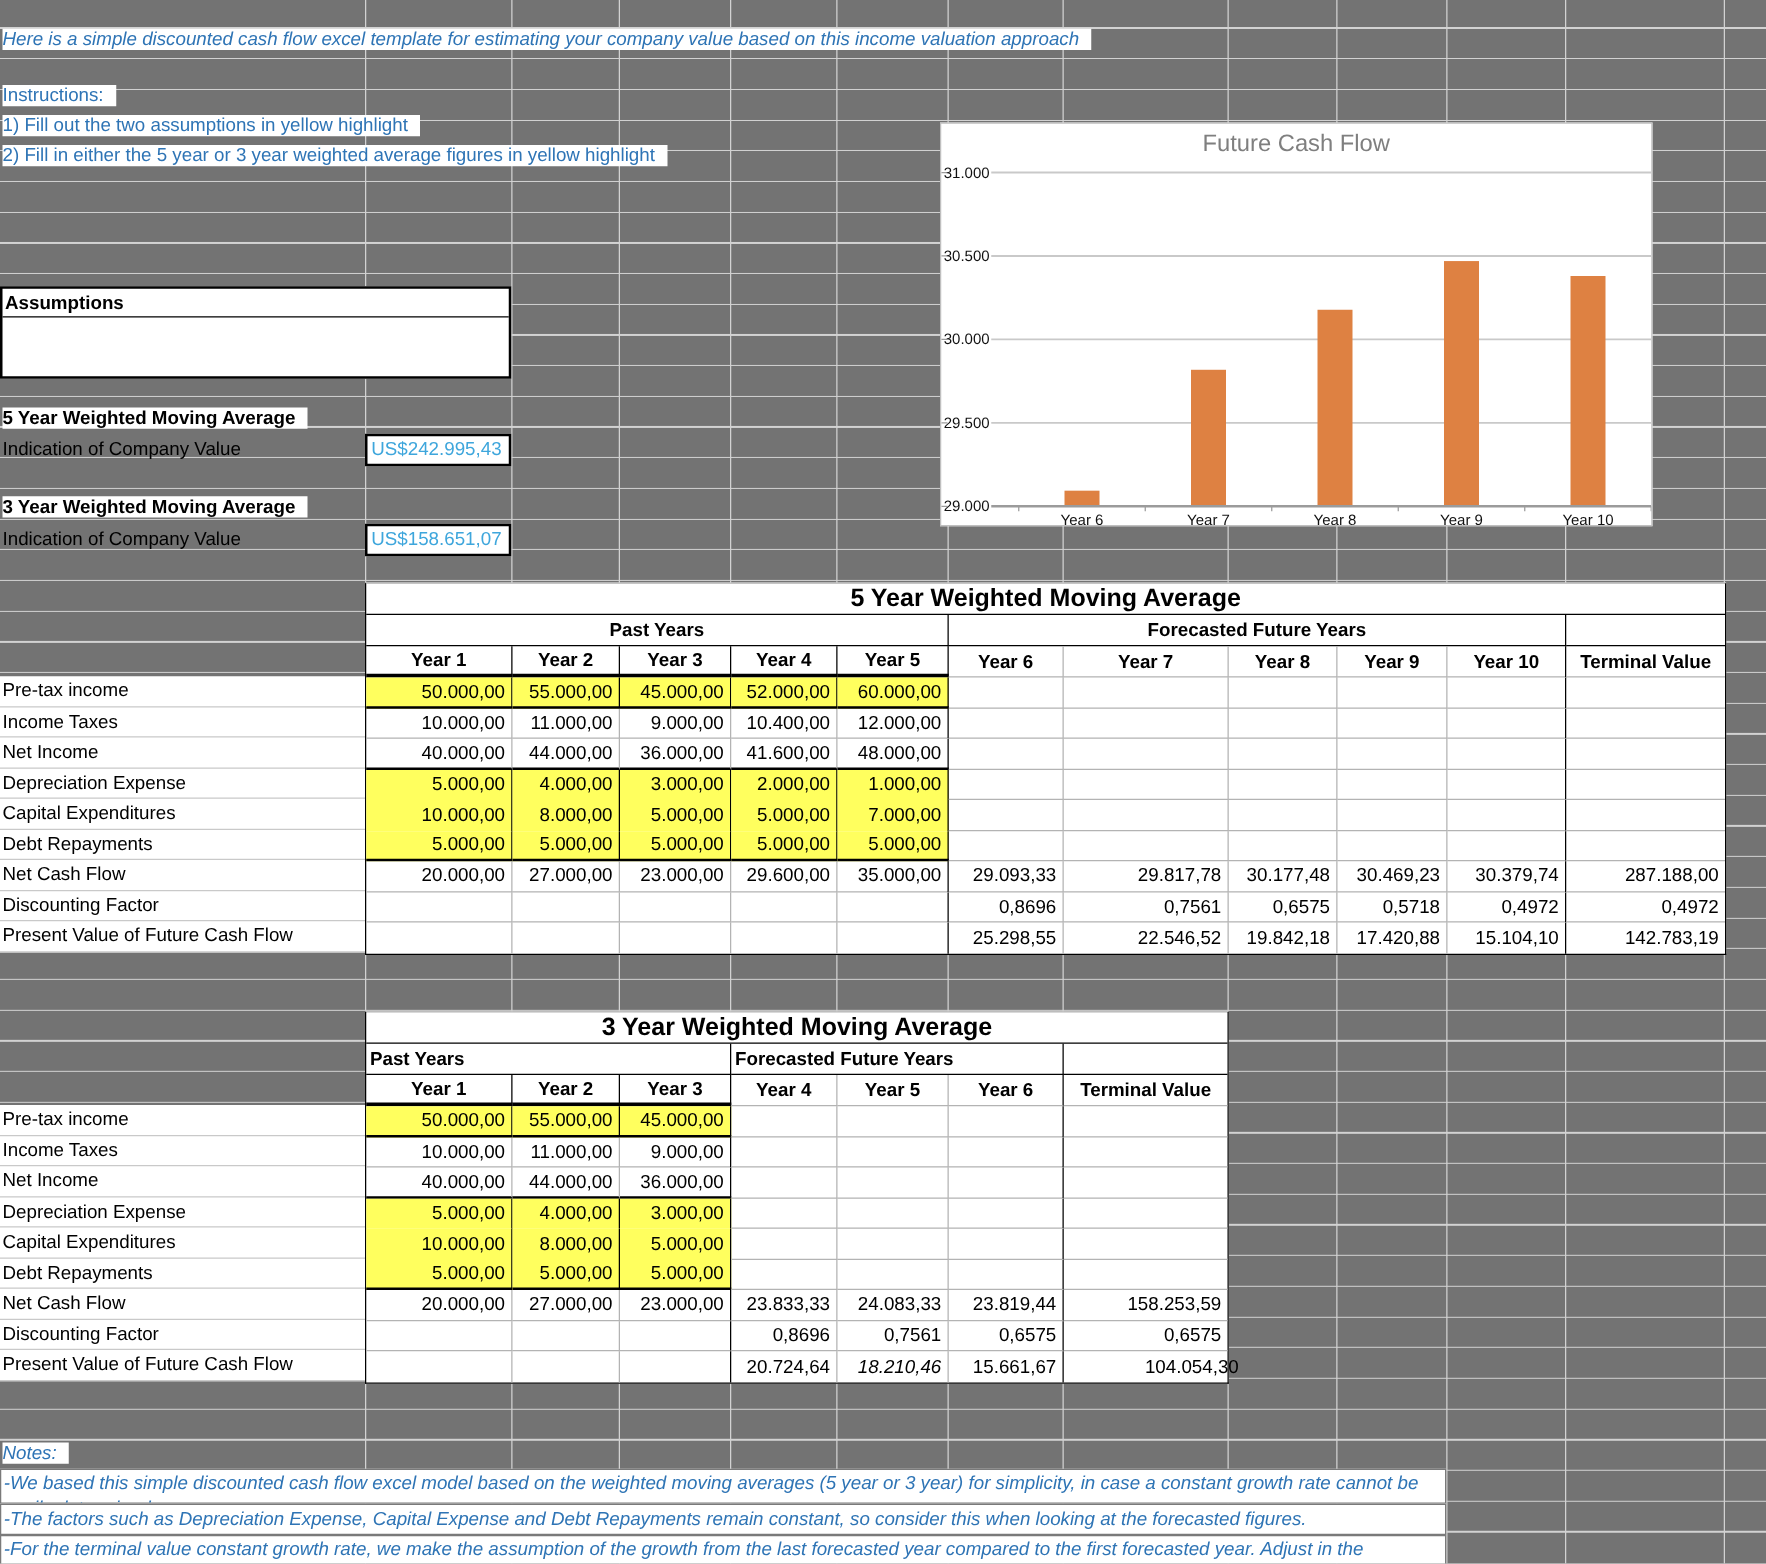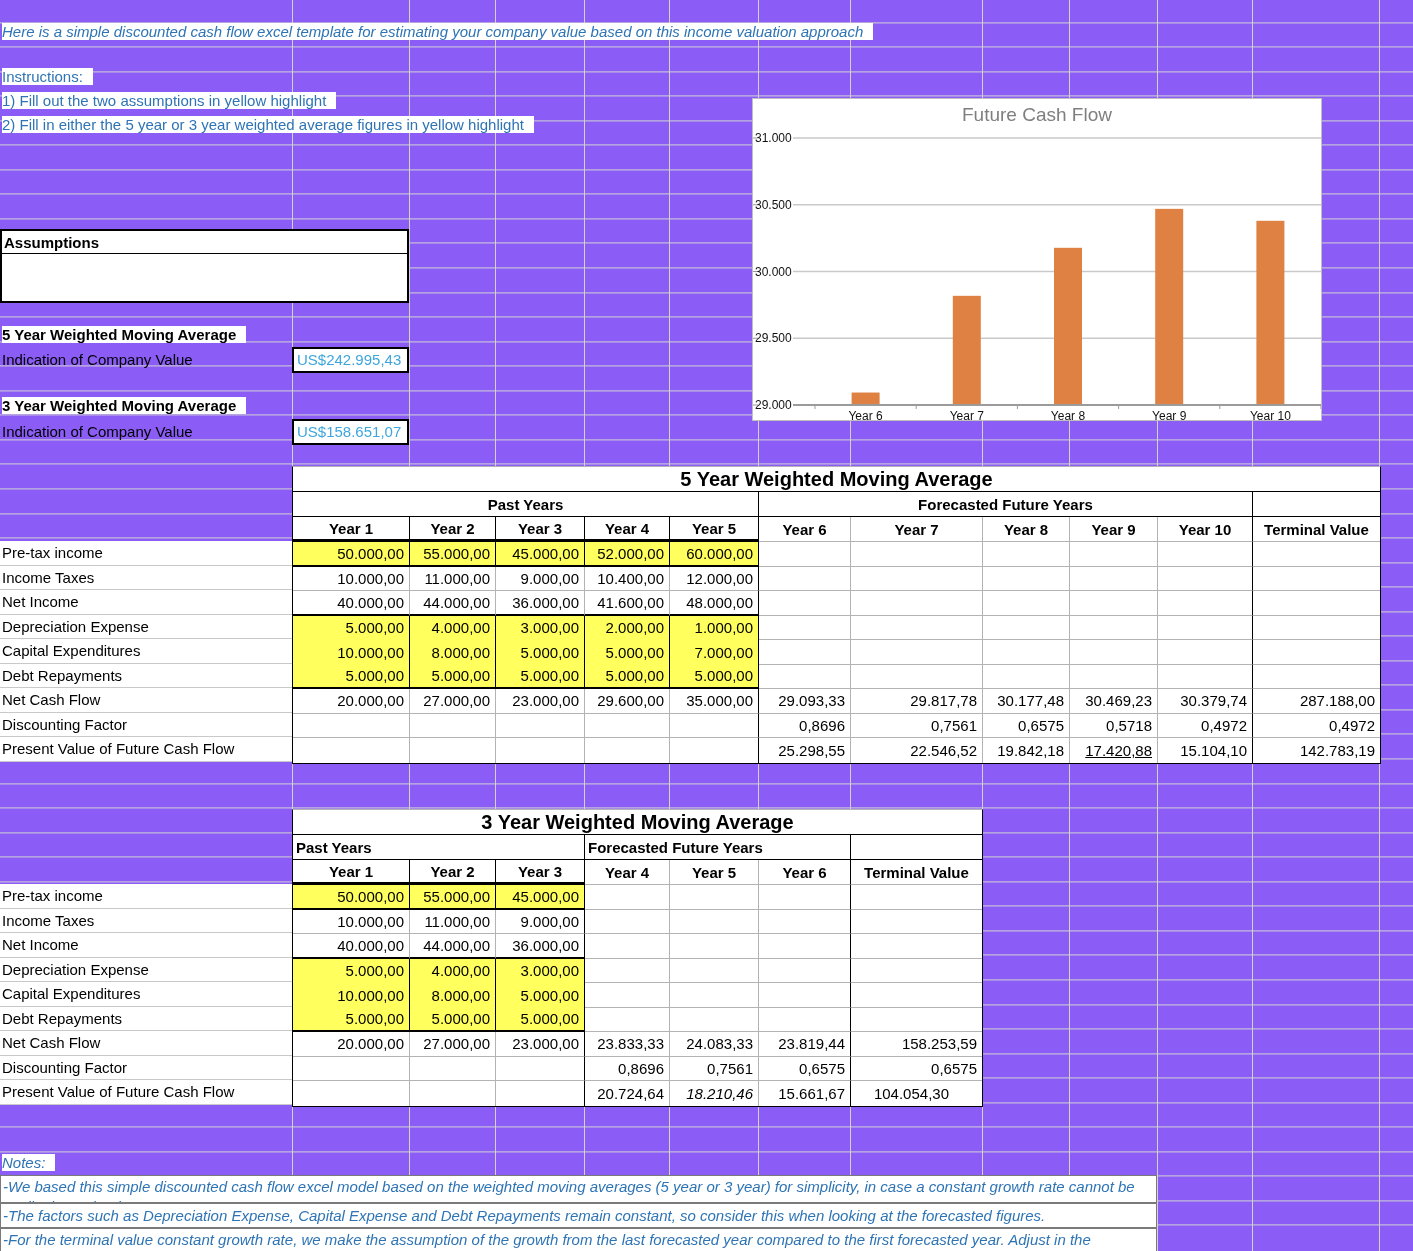--- a/index.html
+++ b/index.html
@@ -1,16 +1,16 @@
 <!DOCTYPE html>
 <html><head>
 <meta charset="utf-8">
 <style>
   html,body{margin:0;padding:0;background:#fff;}
-  .sheet{position:relative;width:1413px;height:1251px;background:#8b5cf6;overflow:hidden;
+  .sheet{position:relative;width:1413px;height:1251px;background:#737373;overflow:hidden;
          font-family:"Liberation Sans",sans-serif;font-size:15px;color:#000;}
   .gridh{position:absolute;inset:0;
          background-image:repeating-linear-gradient(180deg,transparent 0px,transparent 23.55px,#d2d2d2 23.55px,#d2d2d2 24.55px);
          background-position:0 -1.6px;}
   .gvline{position:absolute;top:0;bottom:0;width:1px;background:#d2d2d2;}
   .txtrow{position:absolute;height:24px;line-height:24px;white-space:nowrap;z-index:3;}
   .wbg{background:#fff;padding-right:10px;}
   .blue{color:#2E74B5;}
   .ital{font-style:italic;}
   .bold{font-weight:700;}
@@ -224,21 +224,21 @@
         <div class="tc tc-num" style="left: 865px; top: 246.5px; width: 95px; height: 24.5px; border-right: 1px solid rgb(0, 0, 0); border-bottom: 1px solid rgb(179, 179, 179);">0,4972</div>
         <div class="tc tc-num" style="left: 960px; top: 246.5px; width: 127px; height: 24.5px; border-bottom: 1px solid rgb(179, 179, 179);">0,4972</div>
         <div class="tc tc-num" style="left: 0px; top: 271px; width: 117px; height: 24.5px; border-right: 1px solid rgb(179, 179, 179);"></div>
         <div class="tc tc-num" style="left: 117px; top: 271px; width: 86px; height: 24.5px; border-right: 1px solid rgb(179, 179, 179);"></div>
         <div class="tc tc-num" style="left: 203px; top: 271px; width: 89px; height: 24.5px; border-right: 1px solid rgb(179, 179, 179);"></div>
         <div class="tc tc-num" style="left: 292px; top: 271px; width: 85px; height: 24.5px; border-right: 1px solid rgb(179, 179, 179);"></div>
         <div class="tc tc-num" style="left: 377px; top: 271px; width: 89px; height: 24.5px; border-right: 1px solid rgb(0, 0, 0);"></div>
         <div class="tc tc-num" style="left: 466px; top: 271px; width: 92px; height: 24.5px; border-right: 1px solid rgb(179, 179, 179);">25.298,55</div>
         <div class="tc tc-num" style="left: 558px; top: 271px; width: 132px; height: 24.5px; border-right: 1px solid rgb(179, 179, 179);">22.546,52</div>
         <div class="tc tc-num" style="left: 690px; top: 271px; width: 87px; height: 24.5px; border-right: 1px solid rgb(179, 179, 179);">19.842,18</div>
-        <div class="tc tc-num" style="left: 777px; top: 271px; width: 88px; height: 24.5px; border-right: 1px solid rgb(179, 179, 179); text-decoration: underline;">17.420,88</div>
+        <div class="tc tc-num" style="left: 777px; top: 271px; width: 88px; height: 24.5px; border-right: 1px solid rgb(179, 179, 179);">17.420,88</div>
         <div class="tc tc-num" style="left: 865px; top: 271px; width: 95px; height: 24.5px; border-right: 1px solid rgb(0, 0, 0);">15.104,10</div>
         <div class="tc tc-num" style="left: 960px; top: 271px; width: 127px; height: 24.5px;">142.783,19</div>
       </div>
       <div class="labcol" style="top: 541px; height: 220.5px;">
         <div class="labcell" style="top: 0px; height: 24.5px;">Pre-tax income</div>
         <div class="labcell" style="top: 24.5px; height: 24.5px;">Income Taxes</div>
         <div class="labcell" style="top: 49px; height: 24.5px;">Net Income</div>
         <div class="labcell" style="top: 73.5px; height: 24.5px;">Depreciation Expense</div>
         <div class="labcell" style="top: 98px; height: 24.5px;">Capital Expenditures</div>
         <div class="labcell" style="top: 122.5px; height: 24.5px;">Debt Repayments</div>
@@ -315,21 +315,21 @@
         <div class="tc tc-num" style="left: 292px; top: 246.5px; width: 85px; height: 24.5px; border-right: 1px solid rgb(179, 179, 179); border-bottom: 1px solid rgb(179, 179, 179);">0,8696</div>
         <div class="tc tc-num" style="left: 377px; top: 246.5px; width: 89px; height: 24.5px; border-right: 1px solid rgb(179, 179, 179); border-bottom: 1px solid rgb(179, 179, 179);">0,7561</div>
         <div class="tc tc-num" style="left: 466px; top: 246.5px; width: 92px; height: 24.5px; border-right: 1px solid rgb(0, 0, 0); border-bottom: 1px solid rgb(179, 179, 179);">0,6575</div>
         <div class="tc tc-num" style="left: 558px; top: 246.5px; width: 131px; height: 24.5px; border-bottom: 1px solid rgb(179, 179, 179);">0,6575</div>
         <div class="tc tc-num" style="left: 0px; top: 271px; width: 117px; height: 24.5px; border-right: 1px solid rgb(179, 179, 179);"></div>
         <div class="tc tc-num" style="left: 117px; top: 271px; width: 86px; height: 24.5px; border-right: 1px solid rgb(179, 179, 179);"></div>
         <div class="tc tc-num" style="left: 203px; top: 271px; width: 89px; height: 24.5px; border-right: 1px solid rgb(0, 0, 0);"></div>
         <div class="tc tc-num" style="left: 292px; top: 271px; width: 85px; height: 24.5px; border-right: 1px solid rgb(179, 179, 179);">20.724,64</div>
         <div class="tc tc-num" style="left: 377px; top: 271px; width: 89px; height: 24.5px; border-right: 1px solid rgb(179, 179, 179); font-style: italic;">18.210,46</div>
         <div class="tc tc-num" style="left: 466px; top: 271px; width: 92px; height: 24.5px; border-right: 1px solid rgb(0, 0, 0);">15.661,67</div>
-        <div class="tc tc-num" style="left: 530px; top: 271px; width: 131px; height: 24.5px; text-align: right;">104.054,30</div>
+        <div class="tc tc-num" style="left: 572px; top: 271px; width: 131px; height: 24.5px; text-align: right;">104.054,30</div>
       </div>
       <div class="labcol" style="top: 884px; height: 220.5px;">
         <div class="labcell" style="top: 0px; height: 24.5px;">Pre-tax income</div>
         <div class="labcell" style="top: 24.5px; height: 24.5px;">Income Taxes</div>
         <div class="labcell" style="top: 49px; height: 24.5px;">Net Income</div>
         <div class="labcell" style="top: 73.5px; height: 24.5px;">Depreciation Expense</div>
         <div class="labcell" style="top: 98px; height: 24.5px;">Capital Expenditures</div>
         <div class="labcell" style="top: 122.5px; height: 24.5px;">Debt Repayments</div>
         <div class="labcell" style="top: 147px; height: 24.5px;">Net Cash Flow</div>
         <div class="labcell" style="top: 171.5px; height: 24.5px;">Discounting Factor</div>

